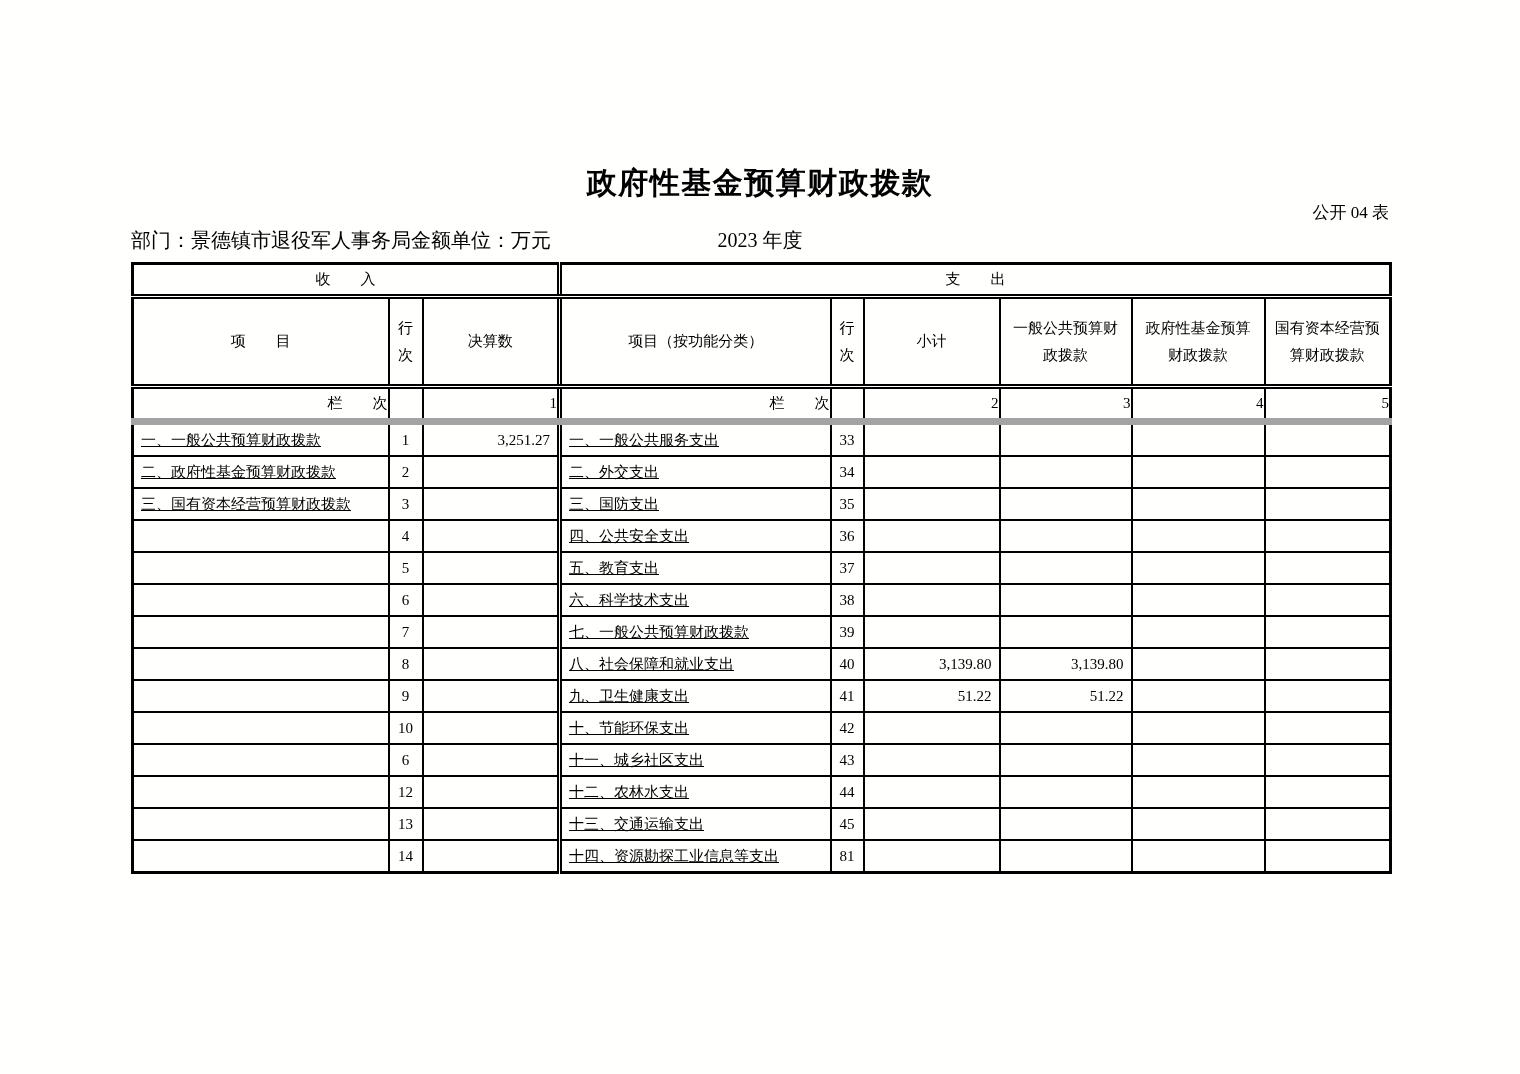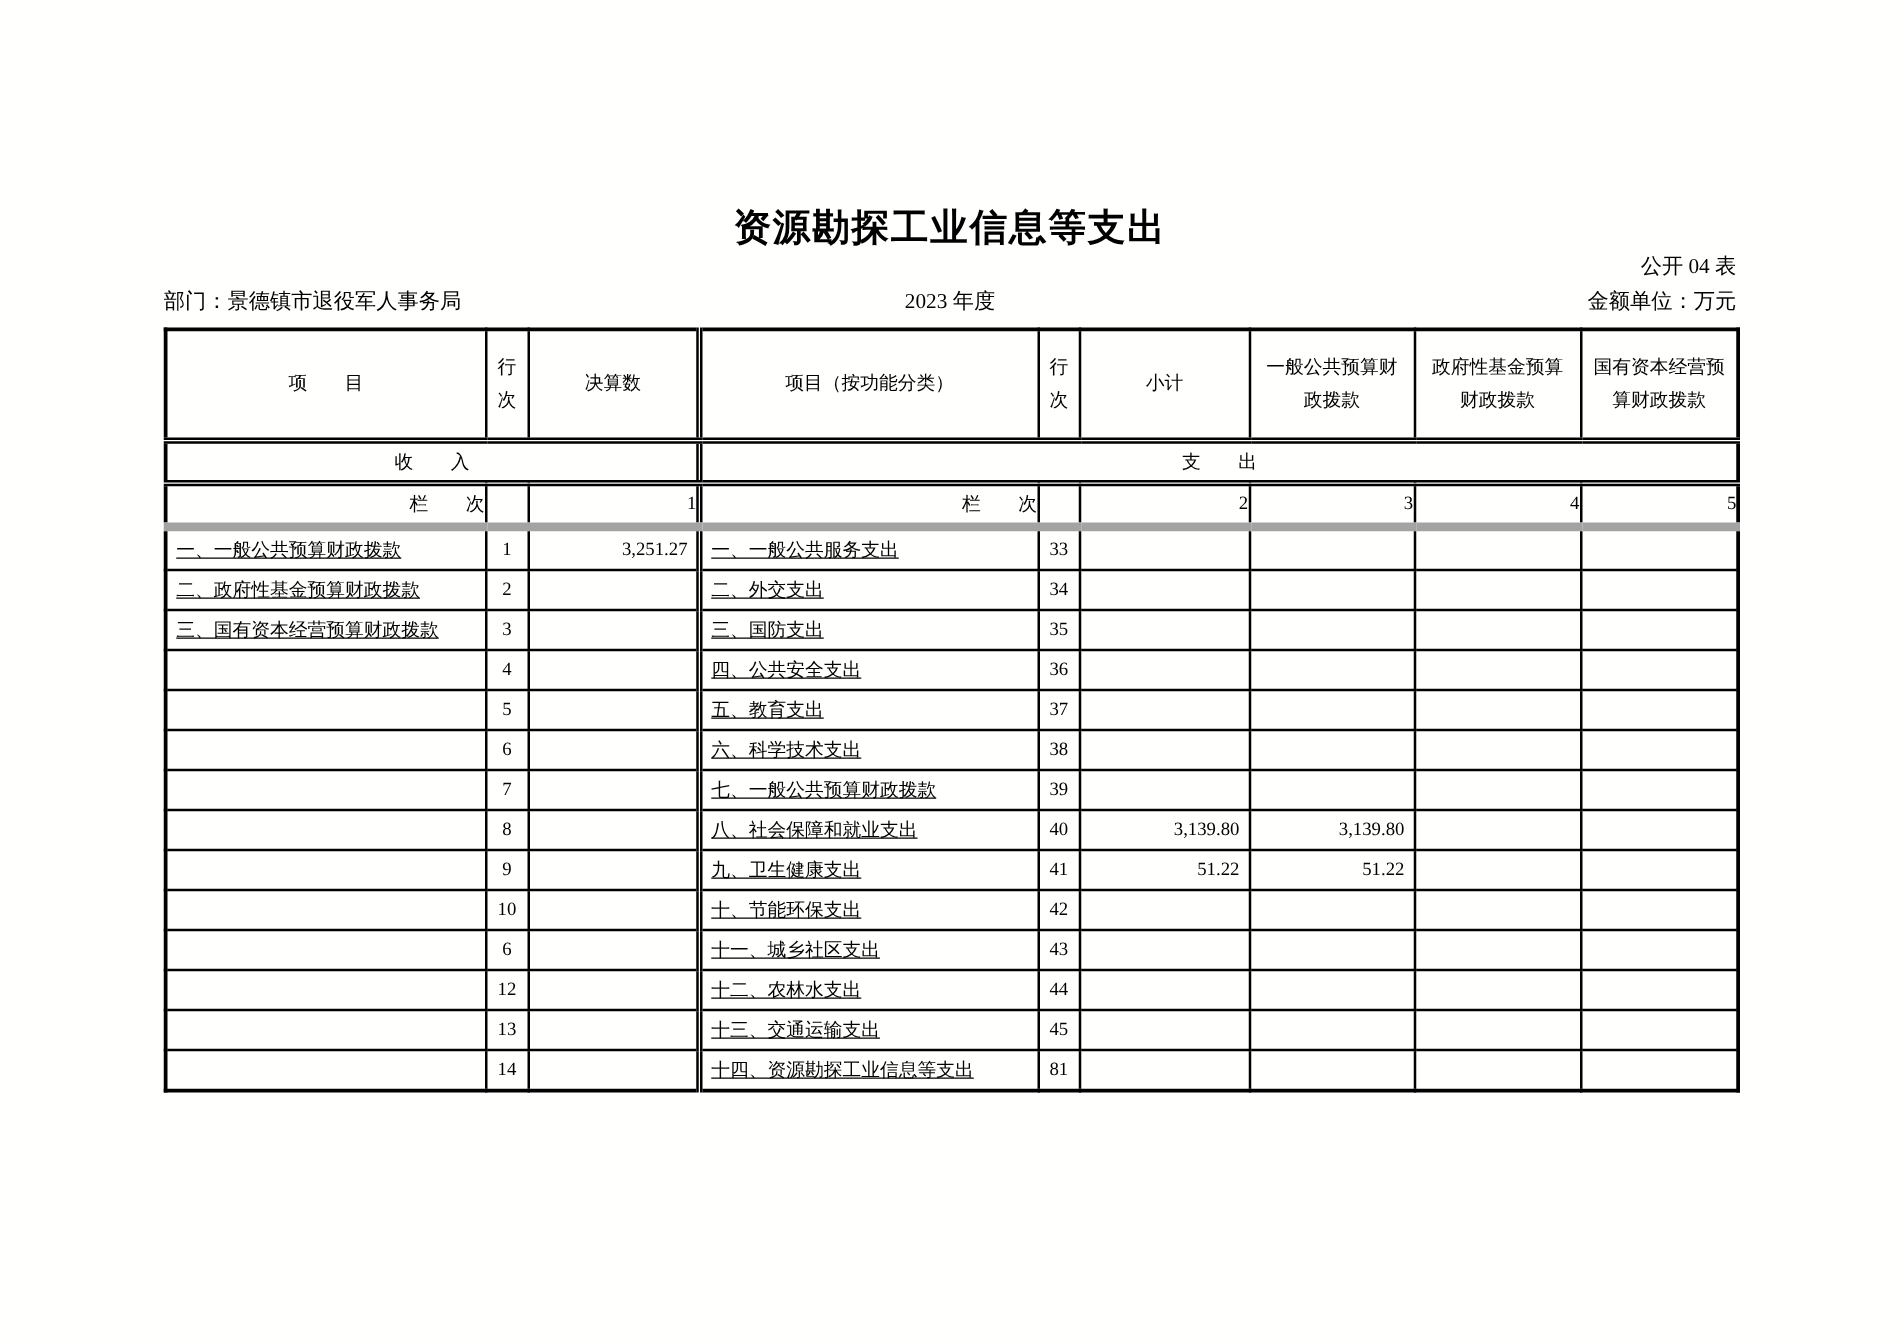--- a/index.html
+++ b/index.html
@@ -25,24 +25,23 @@
     letter-spacing:1.5px;
   }
   .doc-label{
     text-align:right;
     font-size:17px;
     line-height:21px;
   }
   .meta{
     position:relative;
     margin-top:7px;
-    font-size:17px;
+    font-size:20px;
     line-height:21px;
     display:flex;
-    justify-content:space-between;
   }
   .meta-center{
     position:absolute;
     left:50%;
     transform:translateX(-50%);
   }
   table{
     margin-top:11px;
     border-collapse:collapse;
     table-layout:fixed;
@@ -77,21 +76,21 @@
   tbody td{height:30px;}
   .item{text-align:left;padding-left:7px;text-decoration:underline;}
   .rowno{text-align:center;}
   .amount{text-align:right;padding-right:7px;}
   .divider{border-left:5px double #000;}
 </style>
 </head>
 <body>
 
 <div class="sheet">
-  <div class="title">资源勘探工业信息等支出</div>
+  <div class="title">政府性基金预算财政拨款</div>
   <div class="doc-label">公开 04 表</div>
   <div class="meta">
     <span>部门：景德镇市退役军人事务局</span>
     <span class="meta-center">2023 年度</span>
     <span>金额单位：万元</span>
   </div>
 
   <table>
     <colgroup>
       <col style="width:256px">
@@ -99,40 +98,40 @@
         <col style="width:137px">
       <col style="width:271px">
         <col style="width:33px">
         <col style="width:136px">
       <col style="width:132px">
         <col style="width:133px">
         <col style="width:126px">
     </colgroup>
     <tbody>
       <tr>
+        <td class="sec" colspan="3">收　　入</td>
+        <td class="sec divider" colspan="6">支　　出</td>
+      </tr>
+      <tr>
         <td class="h">项　　目</td>
         <td class="h">行
 次</td>
         <td class="h">决算数</td>
         <td class="h divider">项目（按功能分类）</td>
         <td class="h">行
 次</td>
         <td class="h">小计</td>
         <td class="h">一般公共预算财
 政拨款</td>
         <td class="h">政府性基金预算
 财政拨款</td>
         <td class="h">国有资本经营预
 算财政拨款</td>
       </tr>
       <tr>
-        <td class="sec" colspan="3">收　　入</td>
-        <td class="sec divider" colspan="6">支　　出</td>
-      </tr>
-      <tr>
         <td class="lan">栏　　次</td>
         <td class="lan"></td>
         <td class="lan">1</td>
         <td class="lan divider">栏　　次</td>
         <td class="lan"></td>
         <td class="lan">2</td>
         <td class="lan">3</td>
         <td class="lan">4</td>
         <td class="lan">5</td>
       </tr>

